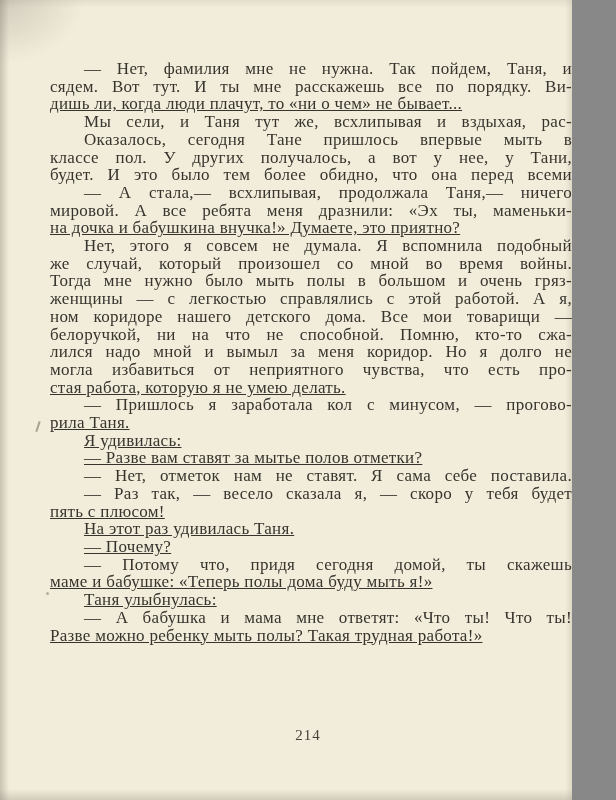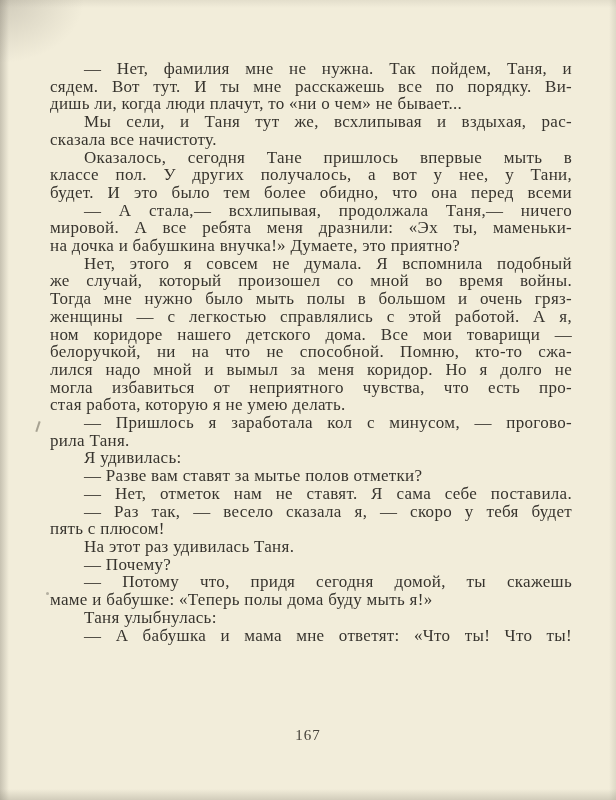--- a/index.html
+++ b/index.html
@@ -2,49 +2,51 @@
 <html><head>
 <meta charset="utf-8">
 <style>
   html, body {
     margin: 0;
     padding: 0;
     background: #888;
   }
   .page {
     position: relative;
-    width: 616px;
+    width: 544px;
     height: 800px;
     overflow: hidden;
     background:
       radial-gradient(120px 90px at 0 0, rgba(120,115,105,0.28), rgba(120,115,105,0) 70%),
       linear-gradient(90deg, rgba(130,125,112,0.38) 0px, rgba(130,125,112,0) 9px),
       linear-gradient(270deg, rgba(150,145,130,0.22) 0px, rgba(150,145,130,0) 7px),
       linear-gradient(0deg, rgba(135,130,115,0.30) 0px, rgba(135,130,115,0) 11px),
       linear-gradient(180deg, rgba(150,145,130,0.16) 0px, rgba(150,145,130,0) 8px),
       #f2edda;
     font-family: "Liberation Serif", "DejaVu Serif", serif;
     color: #37342e;
+    padding-left: 28px;
   }
   .text-block {
     position: absolute;
     left: 50px;
     top: 60px;
     width: 522px;
     font-size: 17px;
     line-height: 17.7px;
     letter-spacing: 0.3px;
   }
   .text-line {
     text-align: justify;
     text-align-last: justify;
     -moz-text-align-last: justify;
   }
   .text-line.last {
     text-align-last: left;
+    text-decoration: underline;
     -moz-text-align-last: left;
   }
   .text-line.indent {
     text-indent: 34px;
   }
   .page-number {
     position: absolute;
     left: 0;
     top: 727px;
     width: 616px;
@@ -74,21 +76,20 @@
 </style>
 </head>
 <body>
 
 <div class="page">
   <div class="text-block">
       <div class="text-line indent">— Нет, фамилия мне не нужна. Так пойдем, Таня, и</div>
       <div class="text-line">сядем. Вот тут. И ты мне расскажешь все по порядку. Ви-</div>
       <div class="text-line last">дишь ли, когда люди плачут, то «ни о чем» не бывает...</div>
       <div class="text-line indent">Мы сели, и Таня тут же, всхлипывая и вздыхая, рас-</div>
-      <div class="text-line last">сказала все начистоту.</div>
       <div class="text-line indent">Оказалось, сегодня Тане пришлось впервые мыть в</div>
       <div class="text-line">классе пол. У других получалось, а вот у нее, у Тани,</div>
       <div class="text-line">будет. И это было тем более обидно, что она перед всеми</div>
       <div class="text-line indent">— А стала,— всхлипывая, продолжала Таня,— ничего</div>
       <div class="text-line">мировой. А все ребята меня дразнили: «Эх ты, маменьки-</div>
       <div class="text-line last">на дочка и бабушкина внучка!» Думаете, это приятно?</div>
       <div class="text-line indent">Нет, этого я совсем не думала. Я вспомнила подобный</div>
       <div class="text-line">же случай, который произошел со мной во время войны.</div>
       <div class="text-line">Тогда мне нужно было мыть полы в большом и очень гряз-</div>
       <div class="text-line">женщины — с легкостью справлялись с этой работой. А я,</div>
@@ -103,17 +104,18 @@
       <div class="text-line indent last">— Разве вам ставят за мытье полов отметки?</div>
       <div class="text-line indent">— Нет, отметок нам не ставят. Я сама себе поставила.</div>
       <div class="text-line indent">— Раз так, — весело сказала я, — скоро у тебя будет</div>
       <div class="text-line last">пять с плюсом!</div>
       <div class="text-line indent last">На этот раз удивилась Таня.</div>
       <div class="text-line indent last">— Почему?</div>
       <div class="text-line indent">— Потому что, придя сегодня домой, ты скажешь</div>
       <div class="text-line last">маме и бабушке: «Теперь полы дома буду мыть я!»</div>
       <div class="text-line indent last">Таня улыбнулась:</div>
       <div class="text-line indent">— А бабушка и мама мне ответят: «Что ты! Что ты!</div>
+      <div class="text-line last">Разве можно ребенку мыть полы? Такая трудная работа!»</div>
     </div>
-  <div class="page-number">167</div>
+  <div class="page-number">214</div>
   <div class="speckle-slash"></div>
   <div class="speckle-dot"></div>
 </div>
 
 </body></html>

